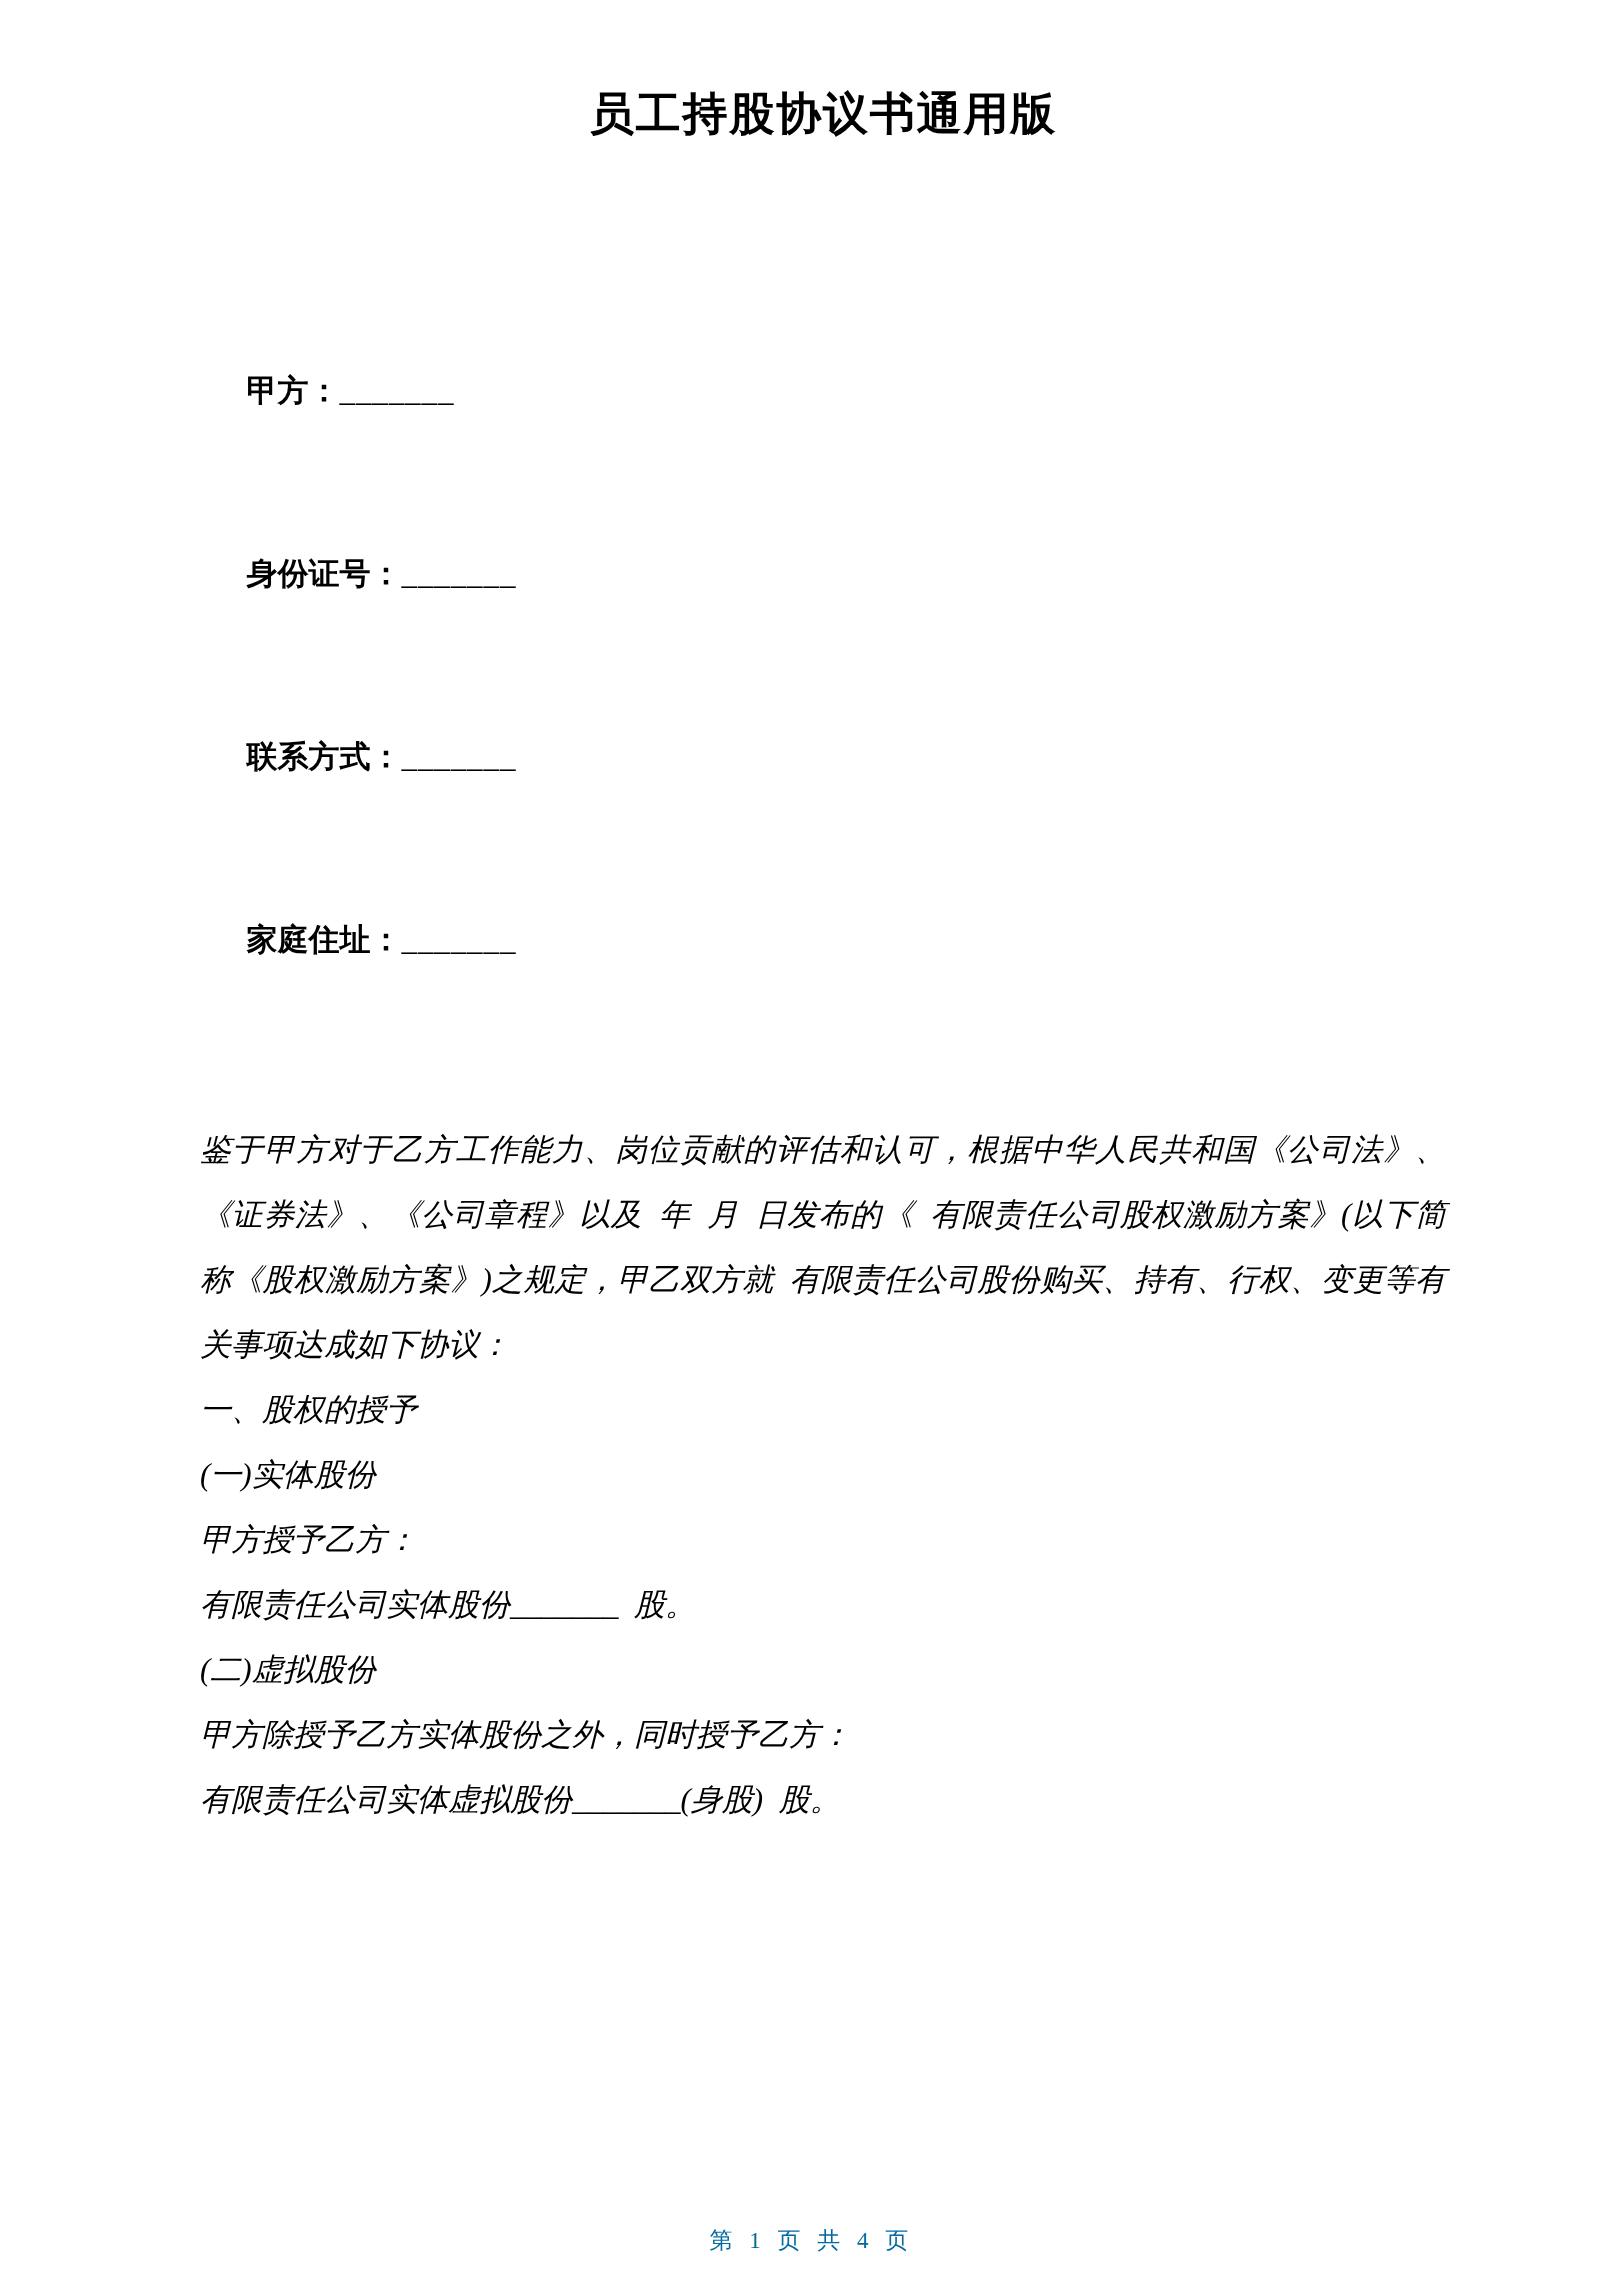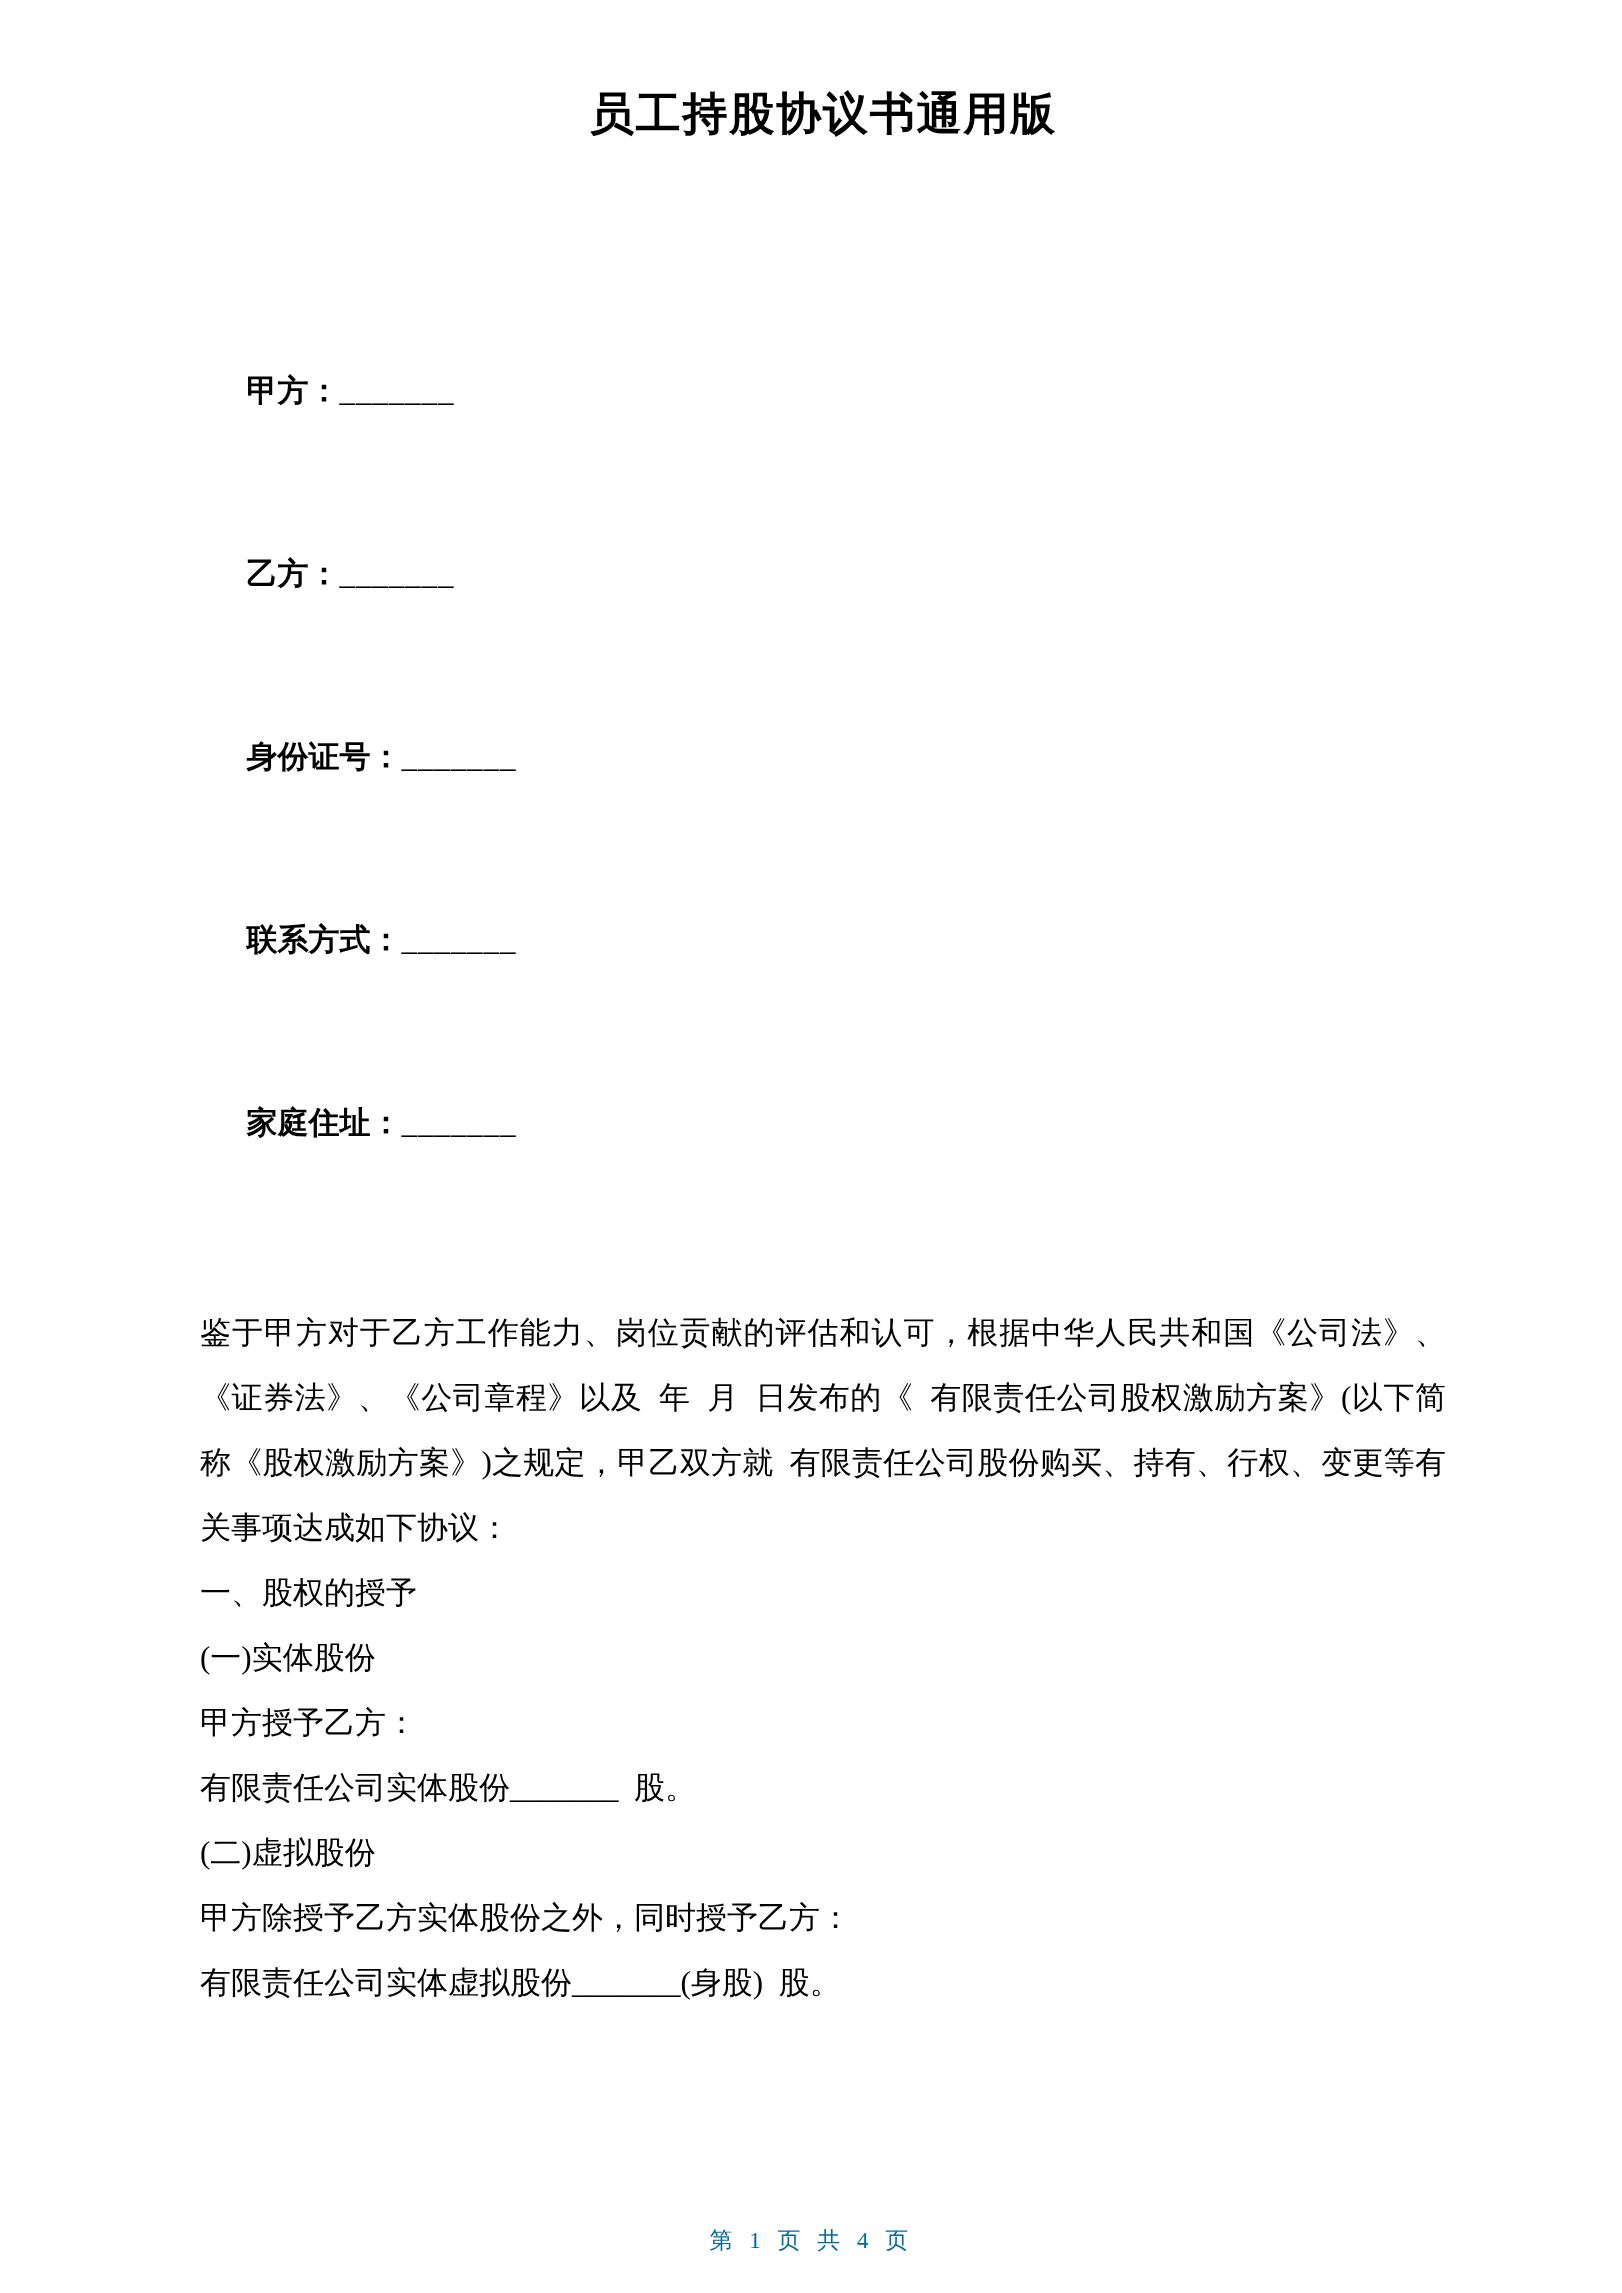--- a/index.html
+++ b/index.html
@@ -38,20 +38,21 @@
   .field-line .blank {
     font-weight: normal;
     letter-spacing: 0.9px;
   }
   .body-text p {
     font-size: 31px;
     line-height: 65px;
     margin: 0;
     text-align: justify;
     white-space: pre-wrap;
+    font-style: italic;
   }
   .footer {
     position: absolute;
     left: 0;
     right: 0;
     bottom: 38px;
     text-align: center;
     font-size: 23px;
     letter-spacing: 5.5px;
     color: #0369a1;
@@ -60,23 +61,20 @@
 </head>
 <body>
 
 <div class="page">
 
   <h1 class="doc-title">员工持股协议书通用版</h1>
 
   <div class="fields">
     <div class="field-line">
       <span>甲方：</span><span class="blank">_______</span>
-    </div>
-    <div class="field-line">
-      <span>乙方：</span><span class="blank">_______</span>
     </div>
     <div class="field-line">
       <span>身份证号：</span><span class="blank">_______</span>
     </div>
     <div class="field-line">
       <span>联系方式：</span><span class="blank">_______</span>
     </div>
     <div class="field-line">
       <span>家庭住址：</span><span class="blank">_______</span>
     </div>

